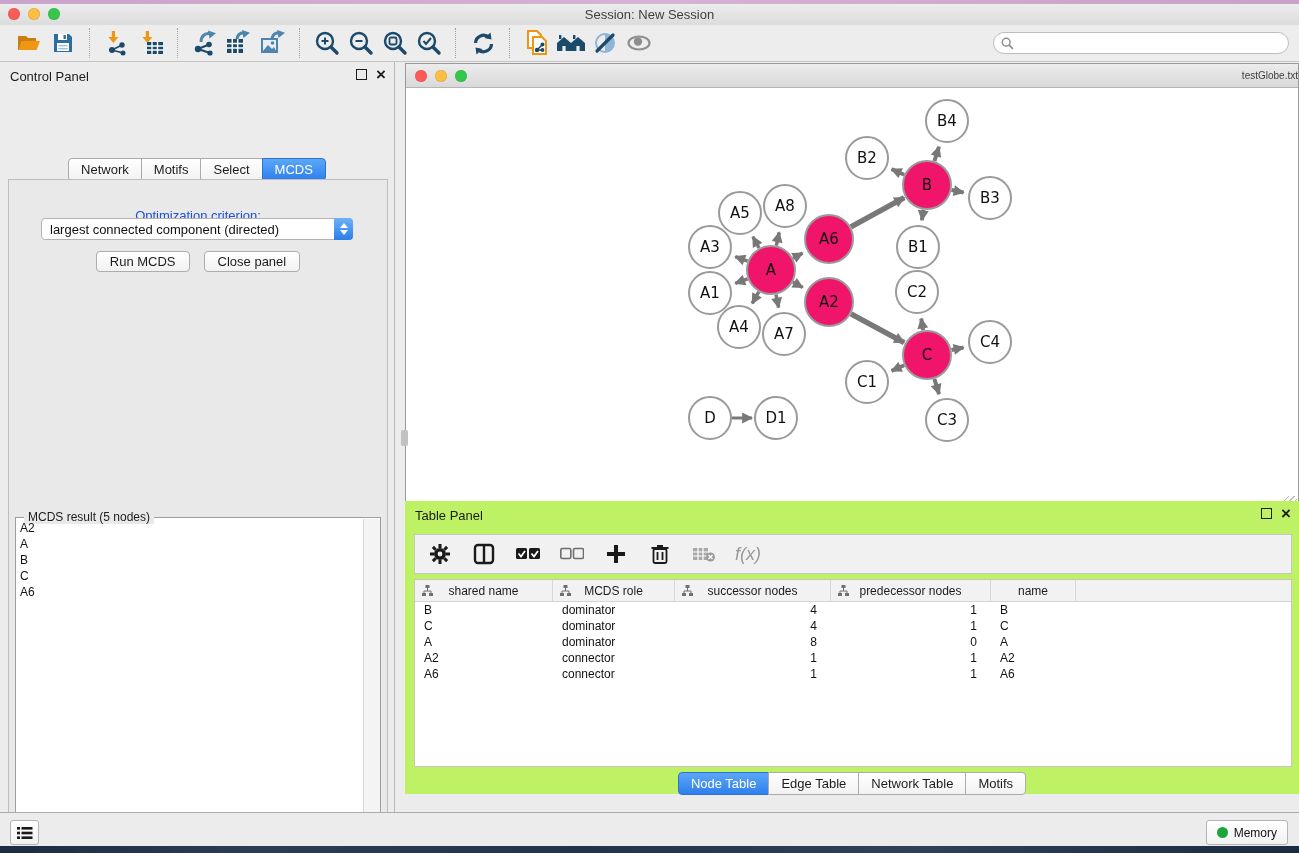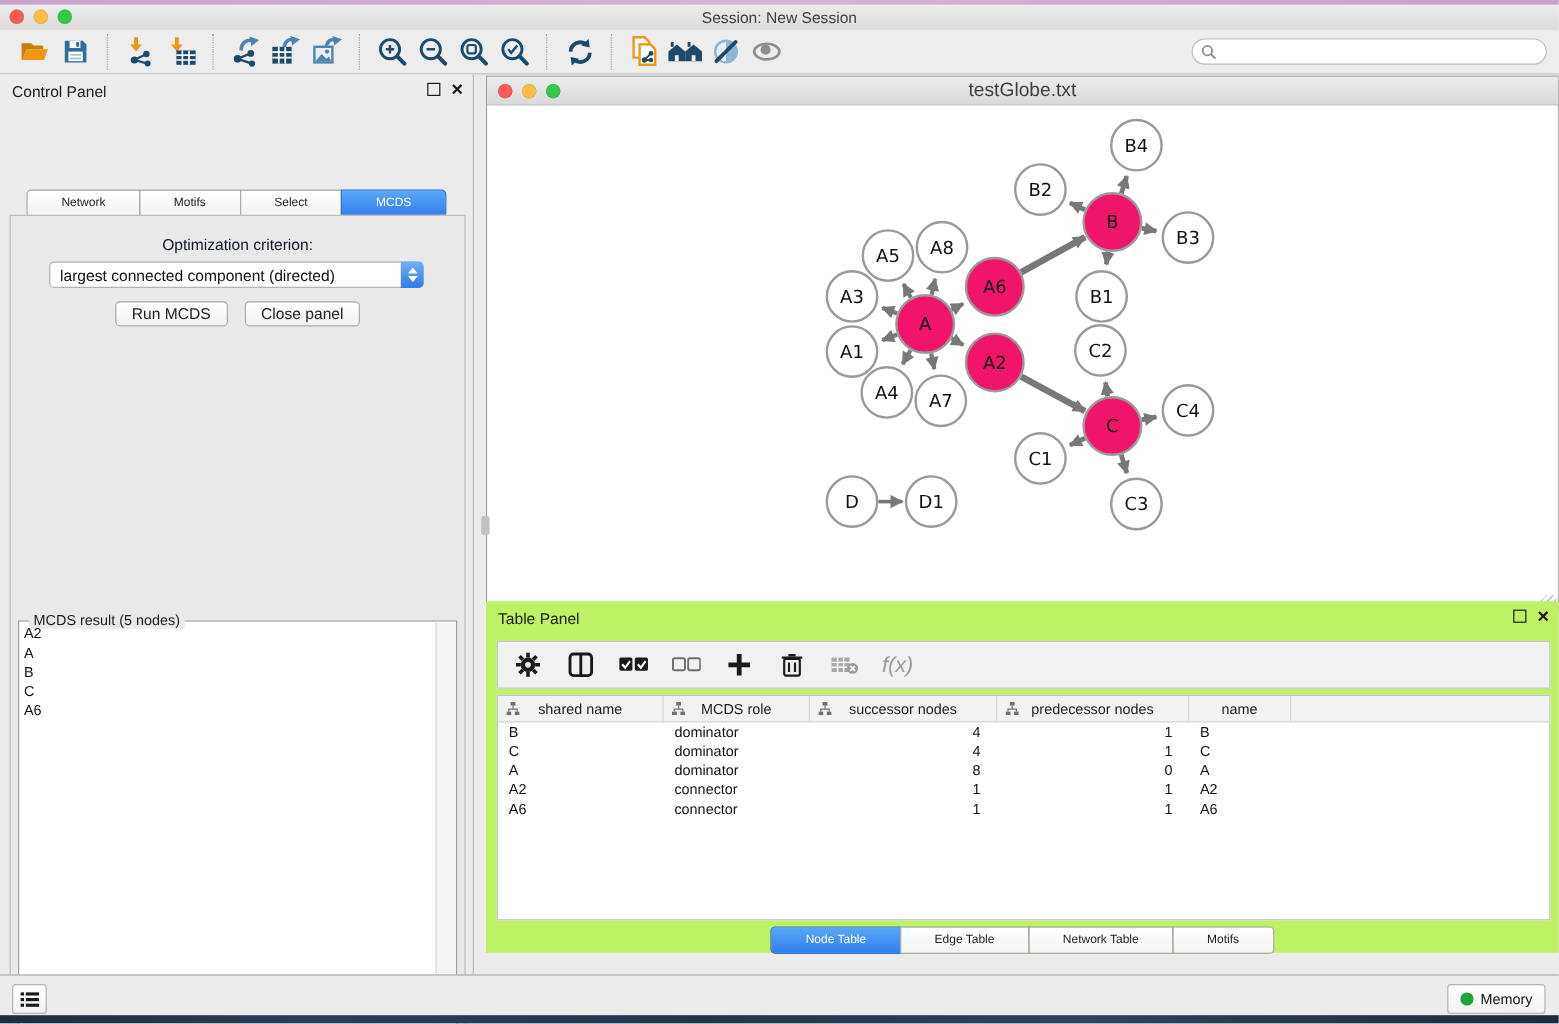--- a/index.html
+++ b/index.html
@@ -32,27 +32,27 @@
 
   
   #control-panel{left:0;top:62px;width:395px;height:750px;background:#ECECEC;border-right:1px solid #B9B9B9;box-sizing:border-box}
   .panel-head{height:28px;position:relative}
   .panel-head .ph-title{position:absolute;left:10px;top:7px;font-size:13px;color:#1c1c1c}
   .winbtns{position:absolute;right:8px;top:7px;display:flex;gap:9px;align-items:center}
   .float-box{width:9px;height:9px;border:1.6px solid #1c1c1c;display:inline-block}
   .close-x{font-size:17px;font-weight:bold;color:#1c1c1c;line-height:11px}
   #cp-tabs{position:absolute;left:0;top:96px;width:100%;display:flex;justify-content:center}
   .seg{display:flex}
-  .seg-tab{height:21px;line-height:21px;padding:0 28px;background:linear-gradient(#fff,#f2f2f2);
-    border:1px solid #ABABAB;margin-left:-1px;font-size:10px;color:#1c1c1c;cursor:default}
+  .seg-tab{height:21px;line-height:21px;padding:0 12px;background:linear-gradient(#fff,#f2f2f2);
+    border:1px solid #ABABAB;margin-left:-1px;font-size:13px;color:#1c1c1c;cursor:default}
   .seg-tab:first-child{border-radius:4px 0 0 4px;margin-left:0}
   .seg-tab:last-child{border-radius:0 4px 4px 0}
   .seg-tab.active{background:linear-gradient(#5BA7F7,#2F7FEE);border-color:#2F72D4;color:#fff}
   #cp-body{position:absolute;left:8px;top:117px;width:378px;height:690px;border:1px solid #BDBDBD;background:#E9E9E9}
-  #opt-label{position:absolute;left:0;top:16px;width:100%;text-align:center;font-size:13px;color:#0f172a}
+  #opt-label{position:absolute;left:0;top:28px;width:100%;text-align:center;font-size:13px;color:#1d4ed8}
   #criterion{position:absolute;left:32px;top:38px;width:312px;height:22px;background:#fff;border:1px solid #B3B3B3;
     border-radius:4px;display:flex;align-items:center;box-sizing:border-box}
   #criterion .sel-text{font-size:13px;padding-left:8px;color:#111;flex:1 1 auto;white-space:nowrap;overflow:hidden}
   #criterion .stepper{width:19px;height:22px;margin:-1px -1px -1px 0;border-radius:0 4px 4px 0;
     background:linear-gradient(#6FB1F8,#2D7DE9);display:flex;flex-direction:column;align-items:center;justify-content:center;gap:2px}
   .tri-up{width:0;height:0;border-left:4px solid transparent;border-right:4px solid transparent;border-bottom:5px solid #fff}
   .tri-dn{width:0;height:0;border-left:4px solid transparent;border-right:4px solid transparent;border-top:5px solid #fff}
   .mac-btn{height:21px;padding:0 13px;border:1px solid #ADADAD;border-radius:4px;
     background:linear-gradient(#FFFFFF,#F1F1F1);font-size:13px;color:#1c1c1c;font-family:"Liberation Sans",sans-serif}
   #cp-buttons{position:absolute;left:0;top:71px;width:100%;display:flex;justify-content:center;gap:14px}
@@ -60,21 +60,21 @@
   #result-legend{position:absolute;left:8px;top:-8px;background:#E9E9E9;padding:0 4px;font-size:12px;color:#1c1c1c}
   #result-list{position:absolute;left:0;top:2px;width:346px;height:336px;overflow:hidden}
   #result-list .item{font-size:12px;line-height:16px;padding-left:4px;color:#111}
   #result-scroll{position:absolute;right:0;top:1px;width:16px;height:338px;background:#F4F4F4;border-left:1px solid #D8D8D8}
 
   
   #network-window{left:405px;top:63px;width:894px;height:448px;background:#fff;border:1px solid #9A9A9A;box-sizing:border-box}
   #net-titlebar{position:absolute;left:0;top:0;width:100%;height:24px;
     background:linear-gradient(#ECECEC,#D9D9D9);border-bottom:1px solid #B5B5B5;box-sizing:border-box}
   #net-titlebar .lights{position:absolute;left:9px;top:6px}
-  #net-titlebar .title{width:100%;text-align:center;line-height:23px;font-size:16px;color:#3e3e3e}
+  #net-titlebar .title{width:100%;text-align:right;line-height:23px;font-size:10px;color:#3e3e3e}
   #net-canvas{position:absolute;left:0;top:24px;width:892px;height:422px;background:#fff}
   #net-grip{position:absolute;right:1px;bottom:1px;width:13px;height:13px;
     background:repeating-linear-gradient(135deg,transparent 0 3px,#BDBDBD 3px 4px)}
   .split-knob-v{left:401px;top:430px;width:7px;height:16px;background:#C2C2C2;border-radius:2px}
   .split-knob-h{left:844px;top:509px;width:16px;height:7px;background:#C2C2C2;border-radius:2px}
 
   
   #table-panel{left:405px;top:501px;width:894px;height:293px;background:#bef264}
   #tp-toolbar{position:absolute;left:9px;top:33px;width:878px;height:40px;background:#F1F1F1;
     border:1px solid #C6C6C6;box-sizing:border-box;display:flex;align-items:center;padding-left:12px;gap:18px}

